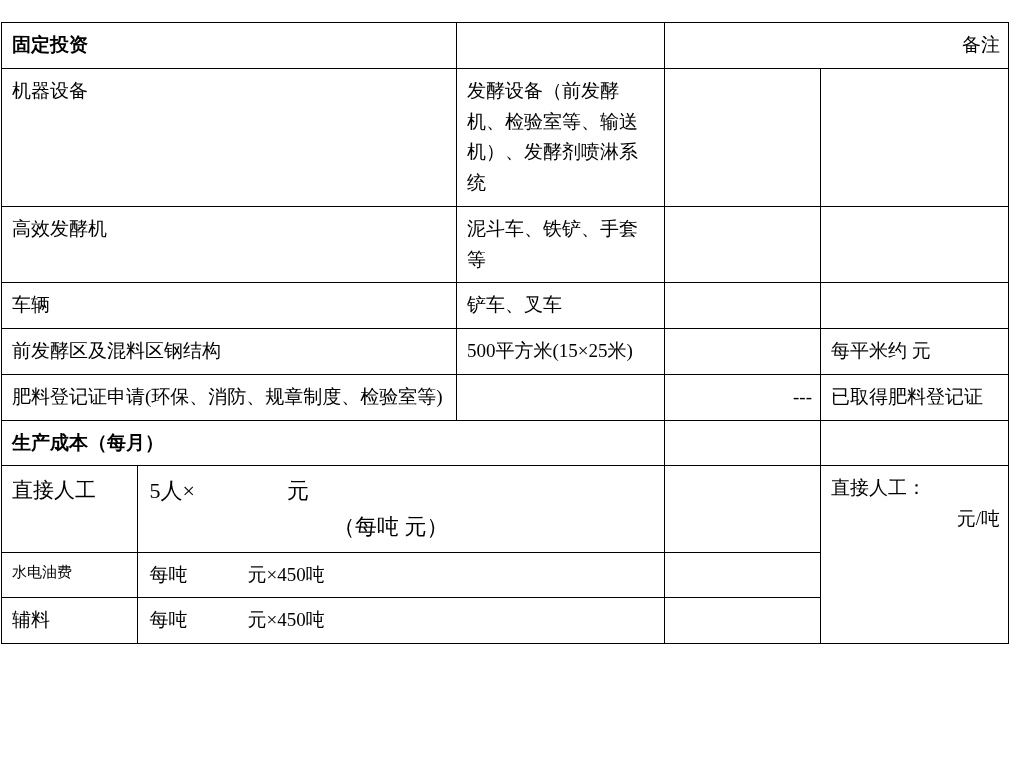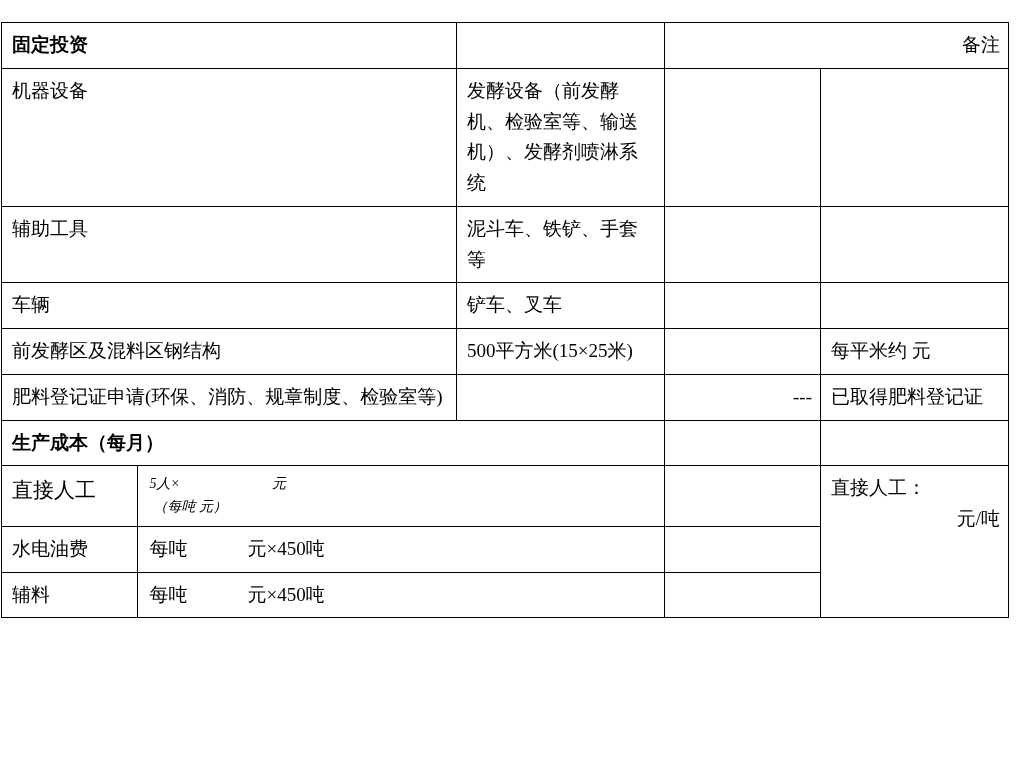--- a/index.html
+++ b/index.html
@@ -81,21 +81,21 @@
       </tr>
 
       <tr>
         <td>机器设备</td>
         <td>发酵设备（前发酵机、检验室等、输送机）、发酵剂喷淋系统</td>
         <td></td>
         <td></td>
       </tr>
 
       <tr>
-        <td>辅助工具</td>
+        <td>高效发酵机</td>
         <td>泥斗车、铁铲、手套等</td>
         <td></td>
         <td></td>
       </tr>
 
       <tr>
         <td>车辆</td>
         <td>铲车、叉车</td>
         <td></td>
         <td></td>
@@ -124,23 +124,23 @@
       <tr>
         <td style="padding:0;border-right:none;">
           <table style="border-collapse:collapse;table-layout:fixed;width:100%;">
             <colgroup>
                 <col style="width:135px">
                 <col>
               </colgroup>
             <tbody>
               <tr>
                 <td style="border:none;border-right:1px solid #000;padding:7px 8px 7px 10px;font-size:21px;line-height:1.62;vertical-align:top;">直接人工</td>
-                <td style="border:none;padding:7px 8px 7px 12px;font-size:14px;line-height:1.62;vertical-align:top;font-style:italic;">
+                <td style="border:none;padding:7px 8px 7px 12px;font-size:22px;line-height:1.62;vertical-align:top;">
                   <span>5人×</span><span class="spacer-gap"></span><span>元</span>
-                  <span class="line2" style="padding-left:4px;">（每吨        元）</span>
+                  <span class="line2" style="padding-left:4px;text-align:right;">（每吨        元）</span>
                 </td>
               </tr>
             </tbody>
           </table>
         </td>
         <td style="border-left:none;"></td>
         <td></td>
         <td rowspan="3">
           <span>直接人工：</span>
           <span class="line2 note-center-ind">元/吨</span>
@@ -149,21 +149,21 @@
 
       <tr>
         <td style="padding:0;border-right:none;">
           <table style="border-collapse:collapse;table-layout:fixed;width:100%;">
             <colgroup>
                 <col style="width:135px">
                 <col>
               </colgroup>
             <tbody>
               <tr>
-                <td style="border:none;border-right:1px solid #000;padding:7px 8px 7px 10px;font-size:19px;line-height:1.62;vertical-align:top;">水电油费</td>
+                <td style="border:none;border-right:1px solid #000;padding:7px 8px 7px 10px;font-size:15px;line-height:1.62;vertical-align:top;">水电油费</td>
                 <td style="border:none;padding:7px 8px 7px 12px;font-size:19px;line-height:1.62;vertical-align:top;">
                   <span>每吨</span><span class="spacer-gap-sm"></span><span>元×450吨</span>
                 </td>
               </tr>
             </tbody>
           </table>
         </td>
         <td style="border-left:none;"></td>
         <td></td>
       </tr>

